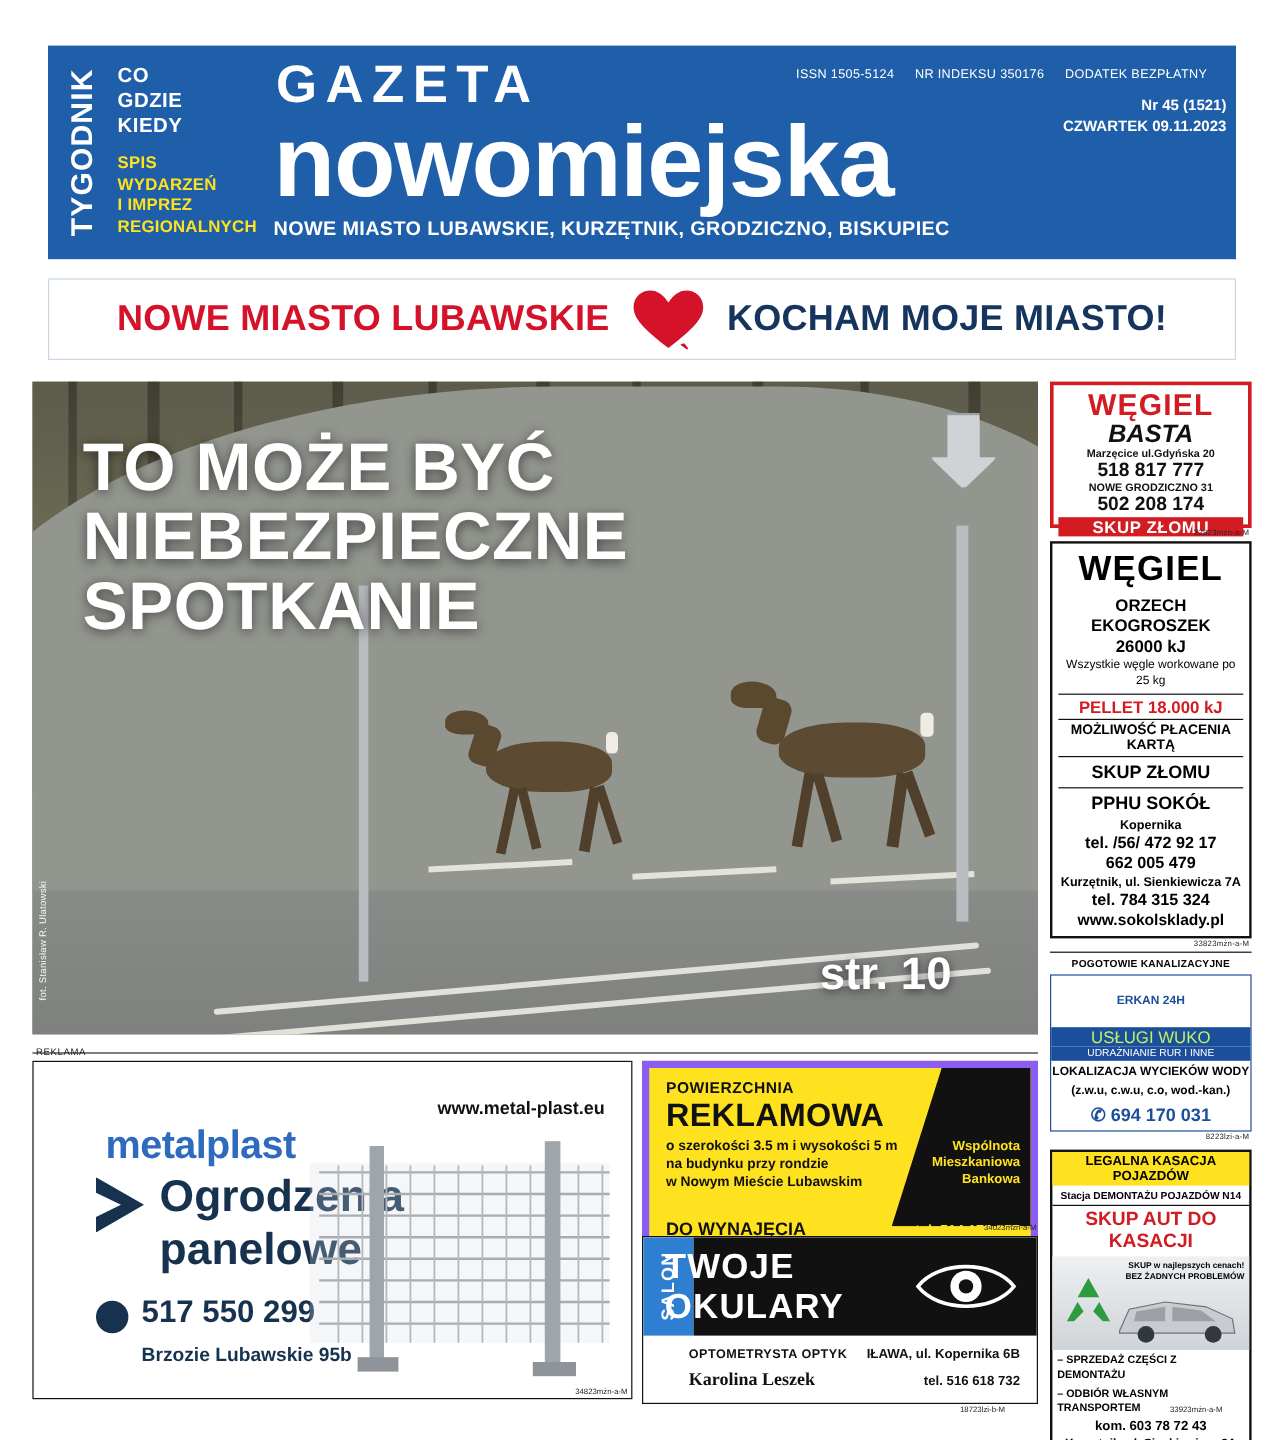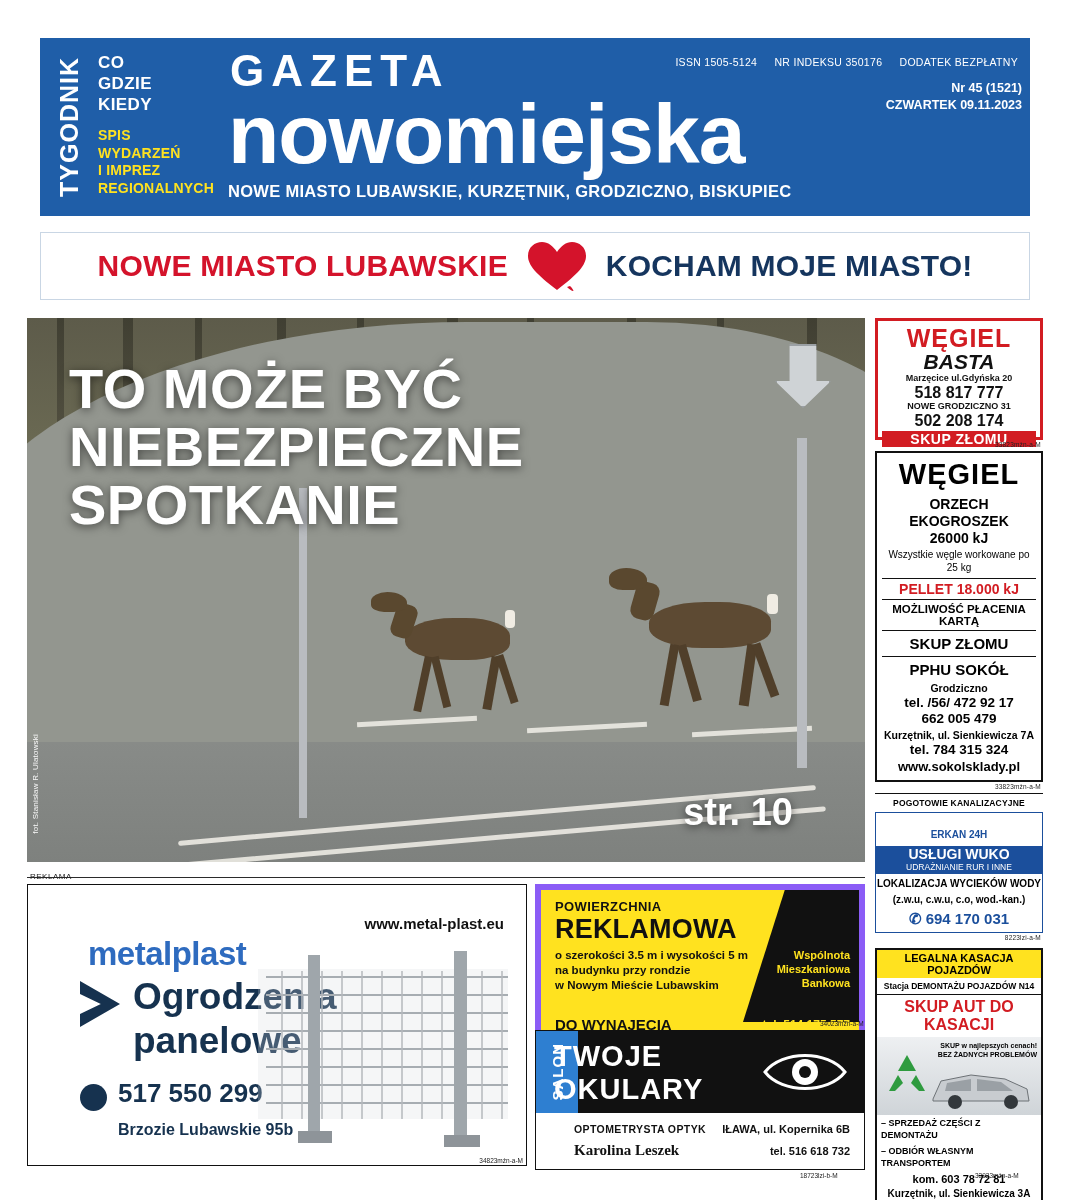--- a/index.html
+++ b/index.html
@@ -36,21 +36,21 @@
     padding-left: 2px;
   }
   .nowomiejska {
     color: #fff; font-weight: bold; font-size: 84px; line-height: 72px;
     letter-spacing: -1px; margin-top: 2px;
   }
   .towns {
     color: #fff; font-weight: bold; font-size: 16.5px; letter-spacing: .3px; margin-top: 12px;
   }
   .issn-row {
-    position: absolute; right: 12px; top: 18px; color: #fff; font-size: 10.5px;
+    position: absolute; right: 24px; top: 18px; color: #fff; font-size: 10.5px;
     letter-spacing: .3px; text-align: center;
   }
   .issn-row span { margin-left: 14px; }
   .nr-row {
     position: absolute; right: 8px; top: 42px; color: #fff; font-size: 12.5px;
     font-weight: bold; text-align: right; line-height: 17px;
   }
 
   
   .kocham-bar {
@@ -156,21 +156,21 @@
   .ws-skup { font-weight: bold; font-size: 15px; padding: 4px 0; border-bottom: 1px solid #111;}
   .ws-pphu { font-weight: bold; font-size: 15px; padding-top: 4px;}
   .ws-pphu small { font-size: 10.5px; font-weight: bold;}
   .ws-line { font-weight: bold; font-size: 13.5px; line-height: 16px;}
   .ws-addr { font-weight: bold; font-size: 10.5px; line-height: 13px; margin-top: 2px;}
   .ws-www { font-weight: bold; font-size: 13px; margin-top: 1px;}
 
   .pogot { text-align: center; font-weight: bold; font-size: 8.5px; letter-spacing: .2px; border-top: 1px solid #111; padding-top: 4px; }
   .wuko { border: 1px solid #1b4f9c; margin-top: 4px; text-align: center; padding-bottom: 4px;}
   .wuko-logo { font-weight: bold; font-size: 10px; color: #1b4f9c; padding-top: 16px; }
-  .wuko-bar { background: #1b4f9c; color: #ffffff; font-weight: bold; font-size: 14px; margin-top: 6px; }
+  .wuko-bar { background: #1b4f9c; color: #bef264; font-weight: normal; font-size: 14px; margin-top: 16px; }
   .wuko-sub { font-size: 8.5px; background:#1b4f9c; color:#fff; padding-bottom:2px;}
   .wuko-lok { font-weight: bold; font-size: 10px; line-height: 12px; margin-top: 4px;}
   .wuko-phone { font-weight: bold; font-size: 15px; color: #1b4f9c; margin-top: 4px;}
 
   .kasacja { border: 2px solid #111; margin-top: 4px; text-align: center; }
   .kas-head { background: #ffe21f; font-weight: bold; font-size: 11px; padding: 2px 0; }
   .kas-stacja { font-weight: bold; font-size: 8.5px; padding: 3px 0; border-bottom: 1px solid #111;}
   .kas-skup { color: #d21c22; font-weight: bold; font-size: 16px; padding: 3px 0;}
   .kas-img { position: relative; height: 78px; background: linear-gradient(180deg,#eef0f2,#cfd4d8); overflow: hidden;}
   .kas-note { position: absolute; right: 4px; top: 4px; font-size: 7px; font-weight: bold; text-align: right; line-height: 9px;}
@@ -348,21 +348,21 @@
       <div class="wegiel-sokol">
         <div class="ws-title">WĘGIEL</div>
         <div class="ws-orzech">ORZECH EKOGROSZEK</div>
         <div class="ws-kj">26000 kJ</div>
         <div class="ws-small">Wszystkie węgle workowane po 25 kg</div>
         <div class="ws-pellet">PELLET 18.000 kJ</div>
         <div class="ws-karta">MOŻLIWOŚĆ PŁACENIA KARTĄ</div>
         <div class="ws-skup">SKUP ZŁOMU</div>
         <div class="ws-pphu">
           <span>PPHU SOKÓŁ</span>
-          <small>Grodziczno</small>
+          <small>Kopernika</small>
         </div>
         <div class="ws-line">tel. /56/ 472 92 17</div>
         <div class="ws-line">662 005 479</div>
         <div class="ws-addr">Kurzętnik, ul. Sienkiewicza 7A</div>
         <div class="ws-line">tel. 784 315 324</div>
         <div class="ws-www">www.sokolsklady.pl</div>
       </div>
       <div class="ad-code">33823mżn-a-M</div>
     </div>
 
@@ -400,21 +400,21 @@
           <svg width="110" height="58" viewBox="0 0 110 58" style="position:absolute;right:4px;bottom:2px;">
             <path d="M6 44 L14 26 L44 20 L78 24 L100 34 L102 46 L6 46 Z" fill="#c8ccd0" stroke="#6d7276"></path>
             <path d="M20 28 L44 24 L44 36 L18 36 Z" fill="#9aa0a5"></path>
             <path d="M50 24 L74 27 L86 36 L50 36 Z" fill="#9aa0a5"></path>
             <circle cx="28" cy="47" r="7" fill="#33383c"></circle>
             <circle cx="84" cy="47" r="7" fill="#33383c"></circle>
           </svg>
         </div>
         <div class="kas-li">– SPRZEDAŻ CZĘŚCI Z DEMONTAŻU</div>
         <div class="kas-li">– ODBIÓR WŁASNYM TRANSPORTEM</div>
-        <div class="kas-kom">kom. 603 78 72 81</div>
+        <div class="kas-kom">kom. 603 78 72 43</div>
         <div class="kas-adr">Kurzętnik, ul. Sienkiewicza 3A</div>
 
       </div>
     </div>
   </div>
 
   <div class="metalplast">
     <div class="mp-logo">metalplast</div>
     <div class="mp-www">www.metal-plast.eu</div>
     <div class="mp-arrow"></div>

